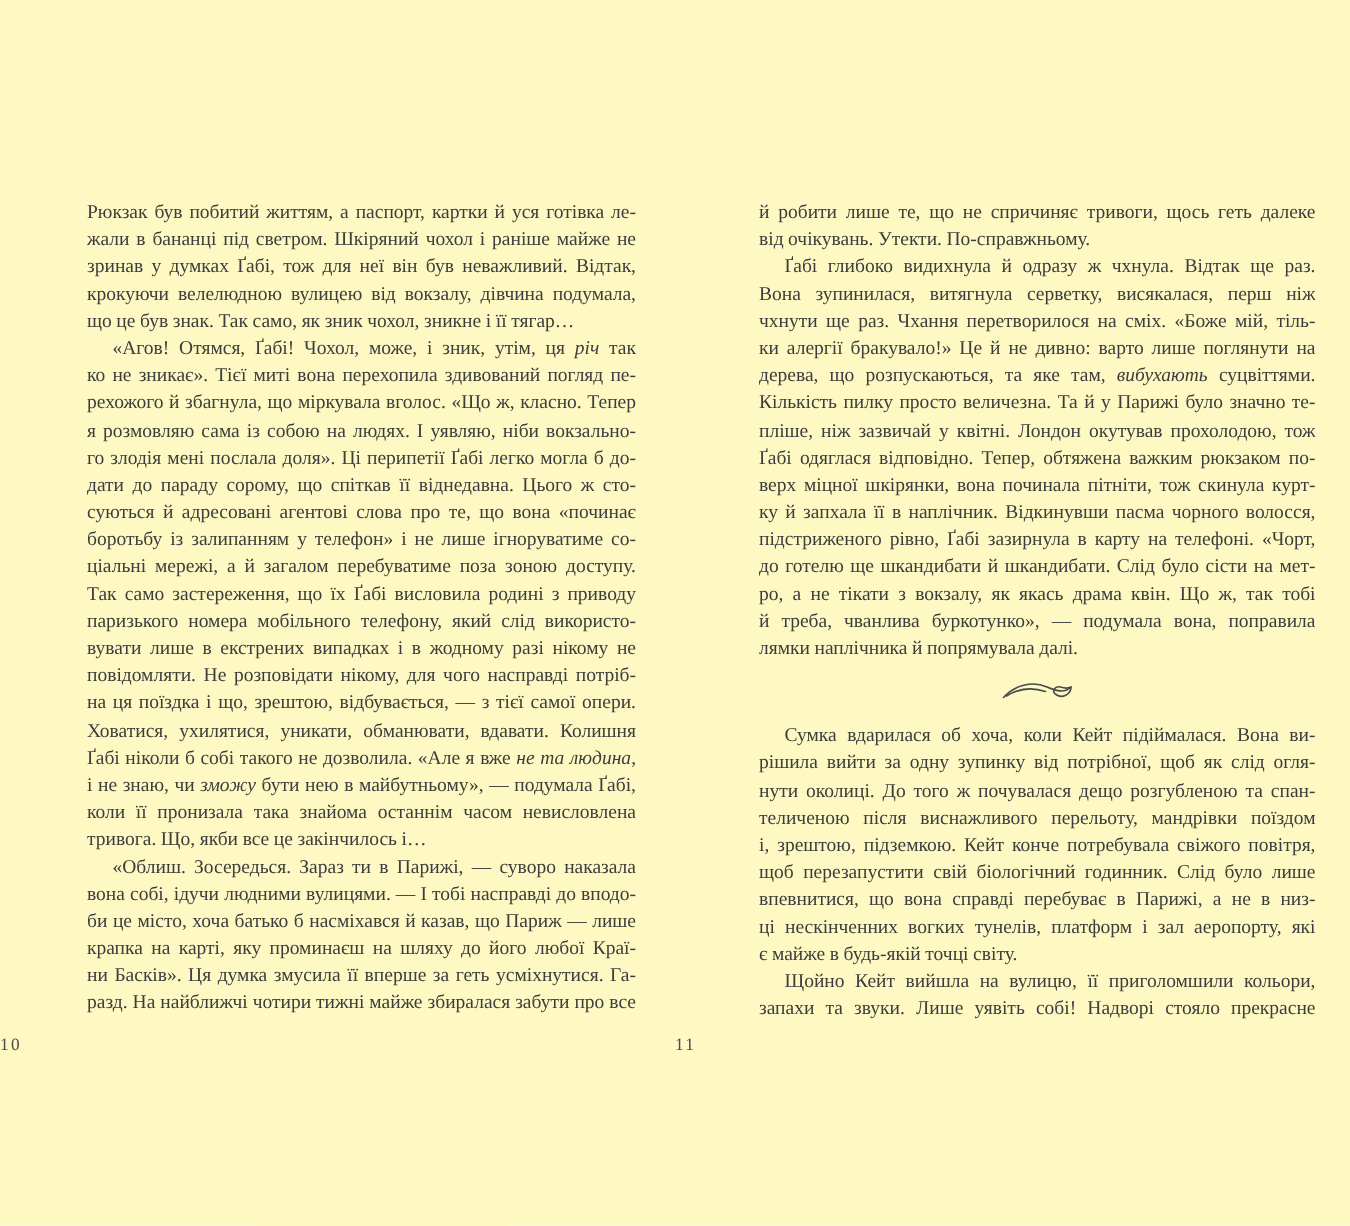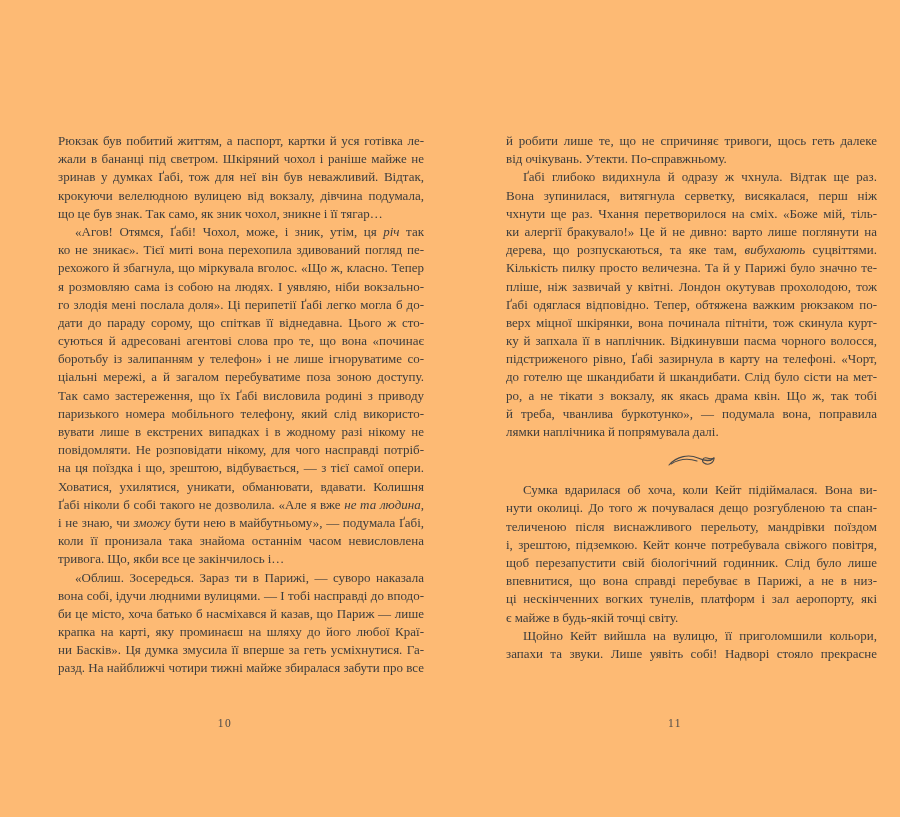--- a/index.html
+++ b/index.html
@@ -4,21 +4,21 @@
 <style>
   html, body { margin: 0; padding: 0; }
   body {
     width: 900px; height: 817px;
     background: #fcfcfa;
     font-family: "Liberation Serif", "DejaVu Serif", serif;
   }
   .spread {
     position: relative;
     width: 900px; height: 817px;
-    background: #fdba74;
+    background: #fef9c3;
     color: #3d3d3d;
     overflow: hidden;
   }
   .textcol {
     position: absolute;
     top: 132px;
     font-size: 13px;
   }
   .textcol.left-col  { left: 58px;  width: 366px; }
   .textcol.right-col { left: 506px; width: 371px; }
@@ -35,23 +35,23 @@
   .line i { }
   .ornament {
     height: 40px;
     display: flex;
     align-items: center;
     justify-content: center;
   }
   .ornament svg { display: block; }
   .folio {
     position: absolute;
-    top: 717px;
+    top: 691px;
     width: 450px;
-    text-align: center;
+    text-align: left;
     font-size: 11.5px;
     letter-spacing: 1.5px;
     color: #4a4a4a;
   }
   .folio.folio-left  { left: 0; }
   .folio.folio-right { left: 450px; }
 </style>
 </head>
 <body>
 
@@ -107,20 +107,21 @@
       <div class="line">й треба, чванлива буркотунко», — подумала вона, поправила</div>
       <div class="line last">лямки наплічника й попрямувала далі.</div>
   <div class="ornament">
     <svg width="50" height="20" viewBox="0 0 50 20" fill="none" stroke="#4a4a4a" stroke-width="1.1" stroke-linecap="round">
       <path d="M2 14 C 10 5, 22 3, 31 7 C 38 10, 43 11, 47 7"></path>
       <path d="M4 13 C 12 8, 21 7, 30 10"></path>
       <path d="M47 7 C 47 12, 41 15, 37 12 C 34 10, 36 6, 40 7 C 43 8, 45 8, 47 7"></path>
     </svg>
   </div>
 <div class="line indent">Сумка вдарилася об хоча, коли Кейт підіймалася. Вона ви-</div>
+      <div class="line">рішила вийти за одну зупинку від потрібної, щоб як слід огля-</div>
       <div class="line">нути околиці. До того ж почувалася дещо розгубленою та спан-</div>
       <div class="line">теличеною після виснажливого перельоту, мандрівки поїздом</div>
       <div class="line">і, зрештою, підземкою. Кейт конче потребувала свіжого повітря,</div>
       <div class="line">щоб перезапустити свій біологічний годинник. Слід було лише</div>
       <div class="line">впевнитися, що вона справді перебуває в Парижі, а не в низ-</div>
       <div class="line">ці нескінченних вогких тунелів, платформ і зал аеропорту, які</div>
       <div class="line last">є майже в будь-якій точці світу.</div>
       <div class="line indent">Щойно Кейт вийшла на вулицю, її приголомшили кольори,</div>
       <div class="line">запахи та звуки. Лише уявіть собі! Надворі стояло прекрасне</div>
     </div>

